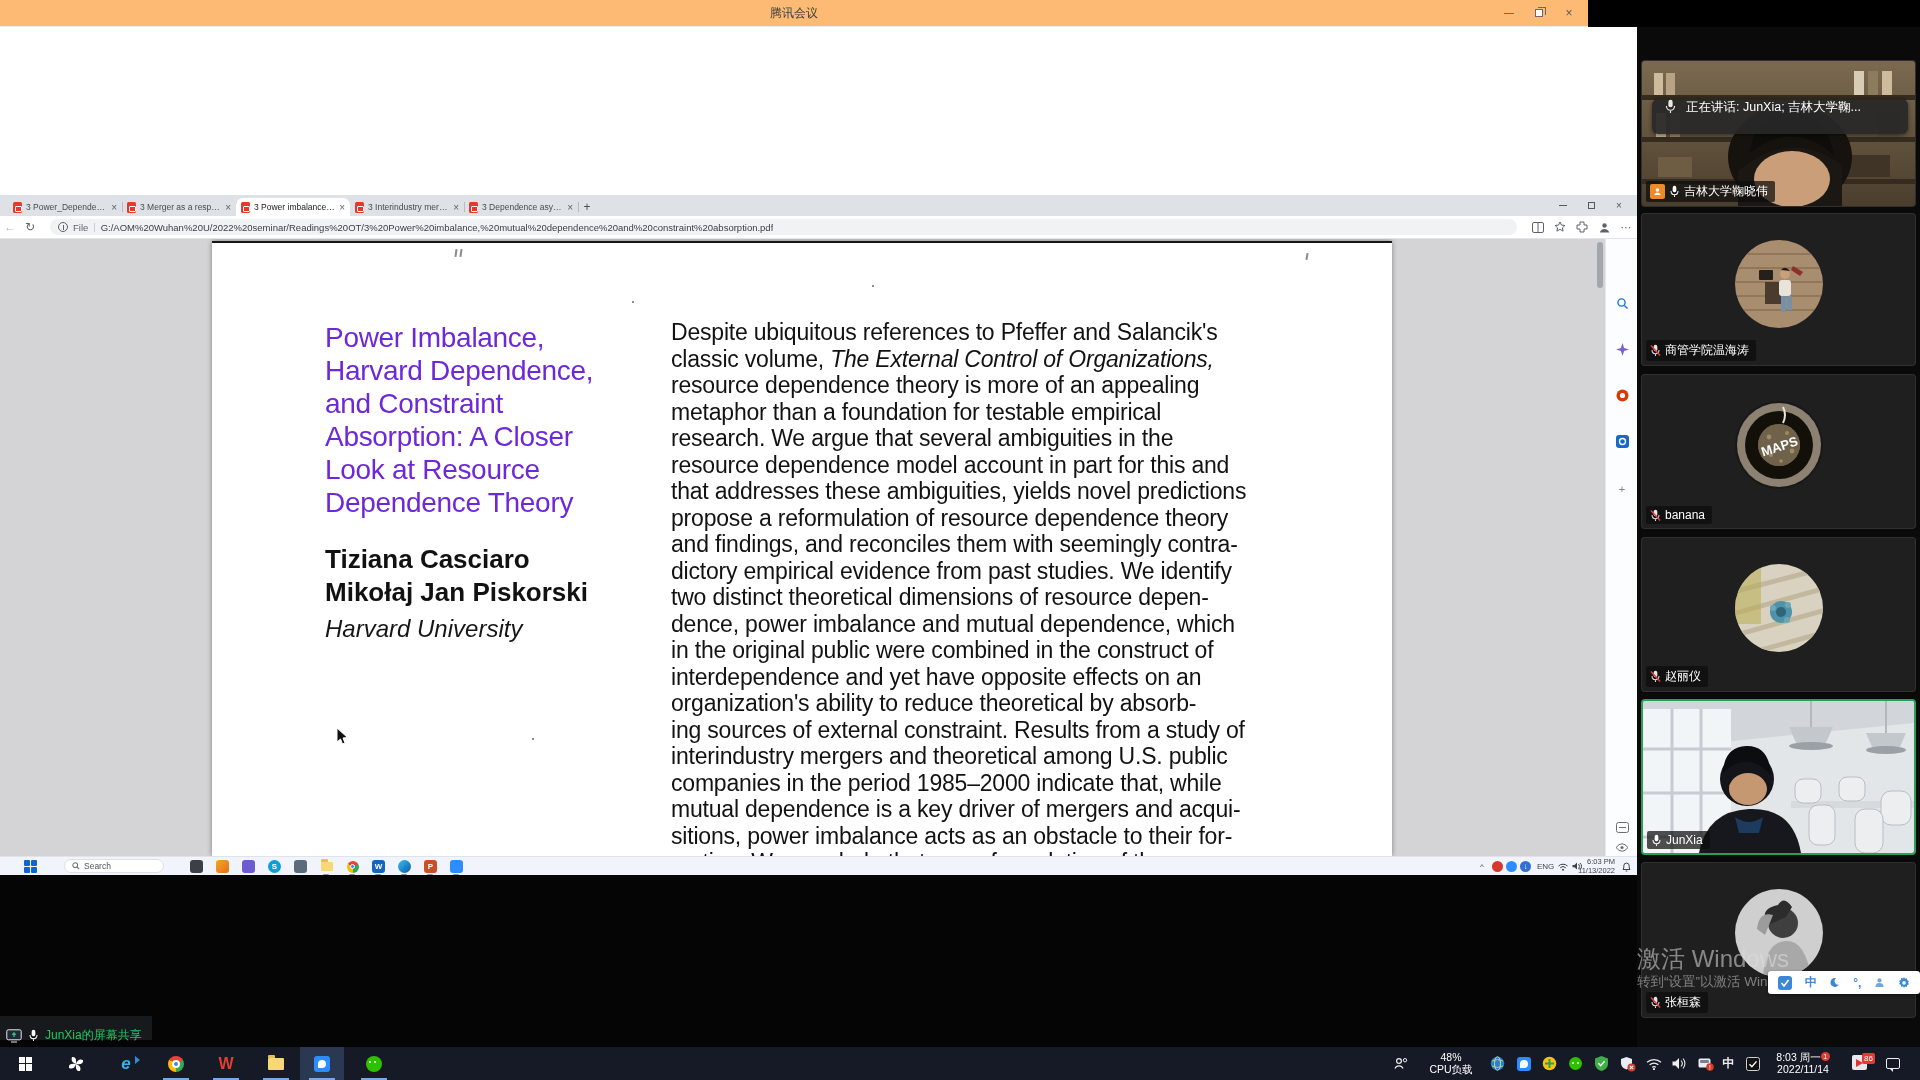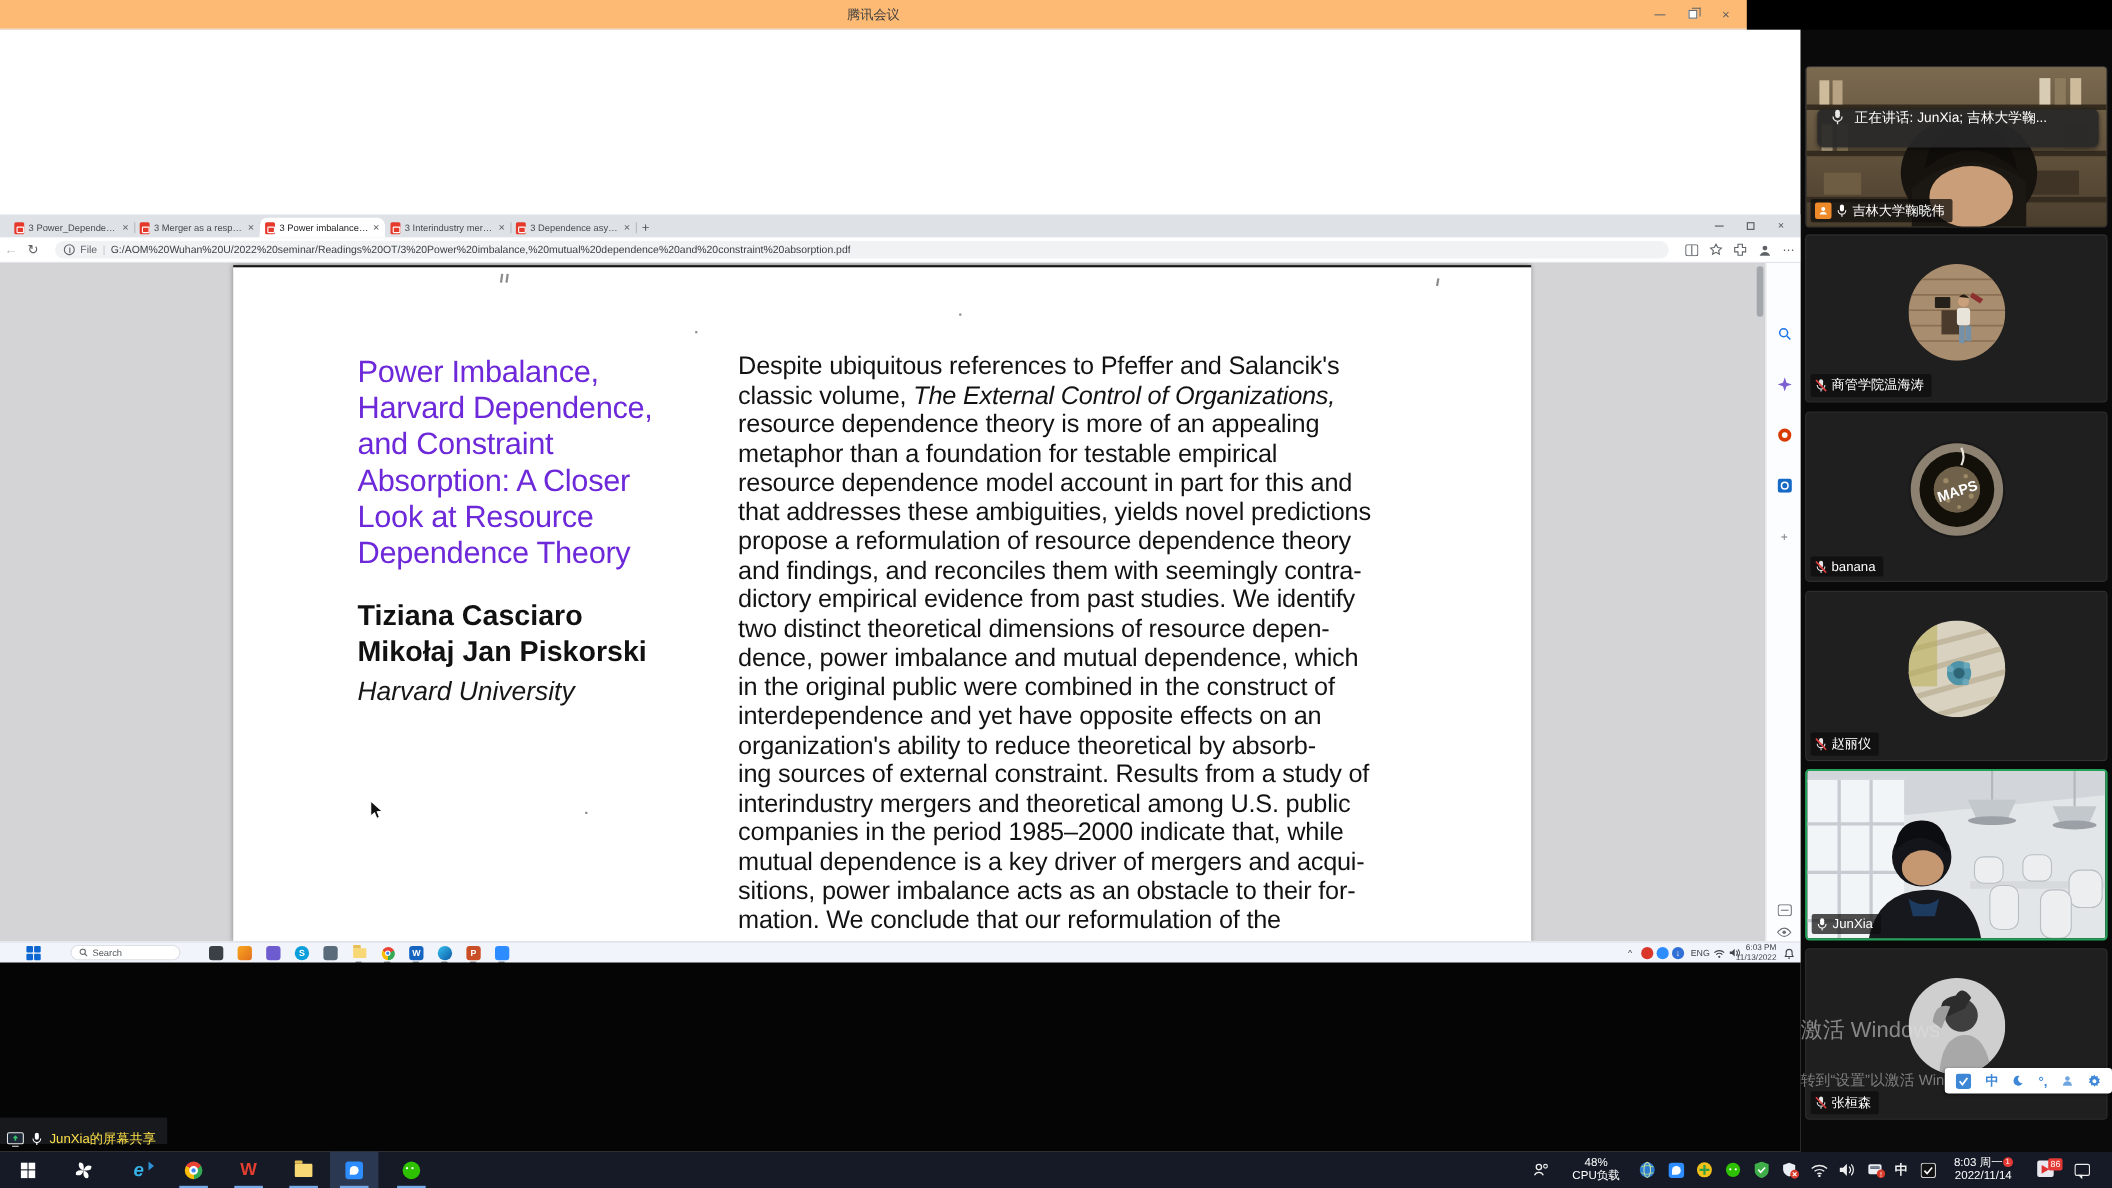--- a/index.html
+++ b/index.html
@@ -64,31 +64,31 @@
 #shared-taskbar{position:absolute;left:0;top:829px;width:1637px;height:19px;background:#f1f5fb;border-top:1px solid #e0e4ea}
 #win11-start{position:absolute;left:24px;top:3px;width:13px;height:13px;display:grid;grid-template-columns:6px 6px;gap:1px}
 #win11-start span{background:#0e66d0;border-radius:1px}
 #search-pill{position:absolute;left:64px;top:2px;width:100px;height:14px;background:#fff;border:1px solid #dcdfe4;border-radius:8px;display:flex;align-items:center;gap:4px;padding:0 7px;font-size:8.5px;color:#51565c}
 .w11i{position:absolute;top:3px;width:13px;height:13px;border-radius:3px;display:flex;align-items:center;justify-content:center;font-size:8px;color:#fff;font-weight:bold}
 .rundot{position:absolute;top:17px;width:6px;height:2px;border-radius:1px;background:#8d939b}
 .trayt{position:absolute;top:0;height:19px;display:flex;align-items:center;font-size:8px;color:#3f4449}
 #shared-clock{position:absolute;top:1px;right:22px;width:46px;text-align:right;font-size:7.5px;line-height:8.5px;color:#3f4449}
 
 
-#share-banner{position:absolute;left:0;top:989px;height:24px;background:#17191d;display:flex;align-items:center;gap:6px;padding:15px 10px 0 6px;color:#fde047;font-size:12px}
+#share-banner{position:absolute;left:0;top:989px;height:24px;background:#17191d;display:flex;align-items:center;gap:6px;padding:15px 10px 0 6px;color:#22c55e;font-size:12px}
 
 
 #panel{position:absolute;left:1637px;top:27px;width:283px;height:1020px;background:#0a0a0a}
 .tile{position:absolute;left:4px;width:275px;background:#1f1f1f;border:1px solid rgba(255,255,255,.08);border-radius:4px;overflow:hidden}
 .tile.activespk{border:2px solid #25a25a}
 .namechip{position:absolute;left:4px;bottom:4px;background:rgba(12,12,12,.72);border-radius:2px;display:flex;align-items:center;gap:4px;padding:2px 7px 2px 4px;color:#fff;font-size:12px}
 .avcircle{position:absolute;left:50%;transform:translateX(-50%);border-radius:50%;overflow:hidden}
 #speak-ind{position:absolute;left:10px;top:38px;width:256px;height:35px;background:rgba(40,40,40,.93);border-radius:6px;display:flex;align-items:flex-start;gap:9px;padding:0 12px;color:#fff;font-size:12.5px;box-shadow:0 1px 4px rgba(0,0,0,.5)}
 .pchip{width:15px;height:15px;border-radius:2px;background:#ee8a2a;display:flex;align-items:center;justify-content:center;flex:none}
-#watermark1{position:absolute;left:0;top:896px;font-size:20px;color:rgba(222,222,222,.55)}
+#watermark1{position:absolute;left:0;top:916px;font-size:24px;color:rgba(222,222,222,.55)}
 #watermark2{position:absolute;left:0;top:946px;font-size:13.5px;color:rgba(222,222,222,.5)}
 #ime-bar{position:absolute;left:131px;top:944px;width:152px;height:23px;background:#fff;border-radius:3px;box-shadow:0 1px 3px rgba(0,0,0,.45);display:flex;align-items:center;justify-content:space-around;padding:0 4px}
 #ime-bar .ii{color:#3e87d6;font-size:12px;font-weight:bold;display:flex;align-items:center;justify-content:center}
 
 
 #taskbar{position:absolute;left:0;top:1047px;width:1920px;height:33px;background:#151a26}
 .slot{position:absolute;top:0;width:44px;height:33px;display:flex;align-items:center;justify-content:center}
 .slot.activeapp{background:#2b3852}
 .uline{position:absolute;bottom:0;left:9px;width:26px;height:2px;background:#76a9e8}
 #start-grid{width:14px;height:14px;display:grid;grid-template-columns:6px 6px;gap:1px}
@@ -228,20 +228,21 @@
           <div>Tiziana Casciaro</div>
               <div>Mikołaj Jan Piskorski</div>
             </div>
           <div id="pdf-affil">Harvard University</div>
           <div id="pdf-abstract">
 
           <div>Despite ubiquitous references to Pfeffer and Salancik's</div>
               <div>classic volume, <i>The External Control of Organizations,</i></div>
               <div>resource dependence theory is more of an appealing</div>
               <div>metaphor than a foundation for testable empirical</div>
+              <div>research. We argue that several ambiguities in the</div>
               <div>resource dependence model account in part for this and</div>
               <div>that addresses these ambiguities, yields novel predictions</div>
               <div>propose a reformulation of resource dependence theory</div>
               <div>and findings, and reconciles them with seemingly contra-</div>
               <div>dictory empirical evidence from past studies. We identify</div>
               <div>two distinct theoretical dimensions of resource depen-</div>
               <div>dence, power imbalance and mutual dependence, which</div>
               <div>in the original public were combined in the construct of</div>
               <div>interdependence and yet have opposite effects on an</div>
               <div>organization's ability to reduce theoretical by absorb-</div>

